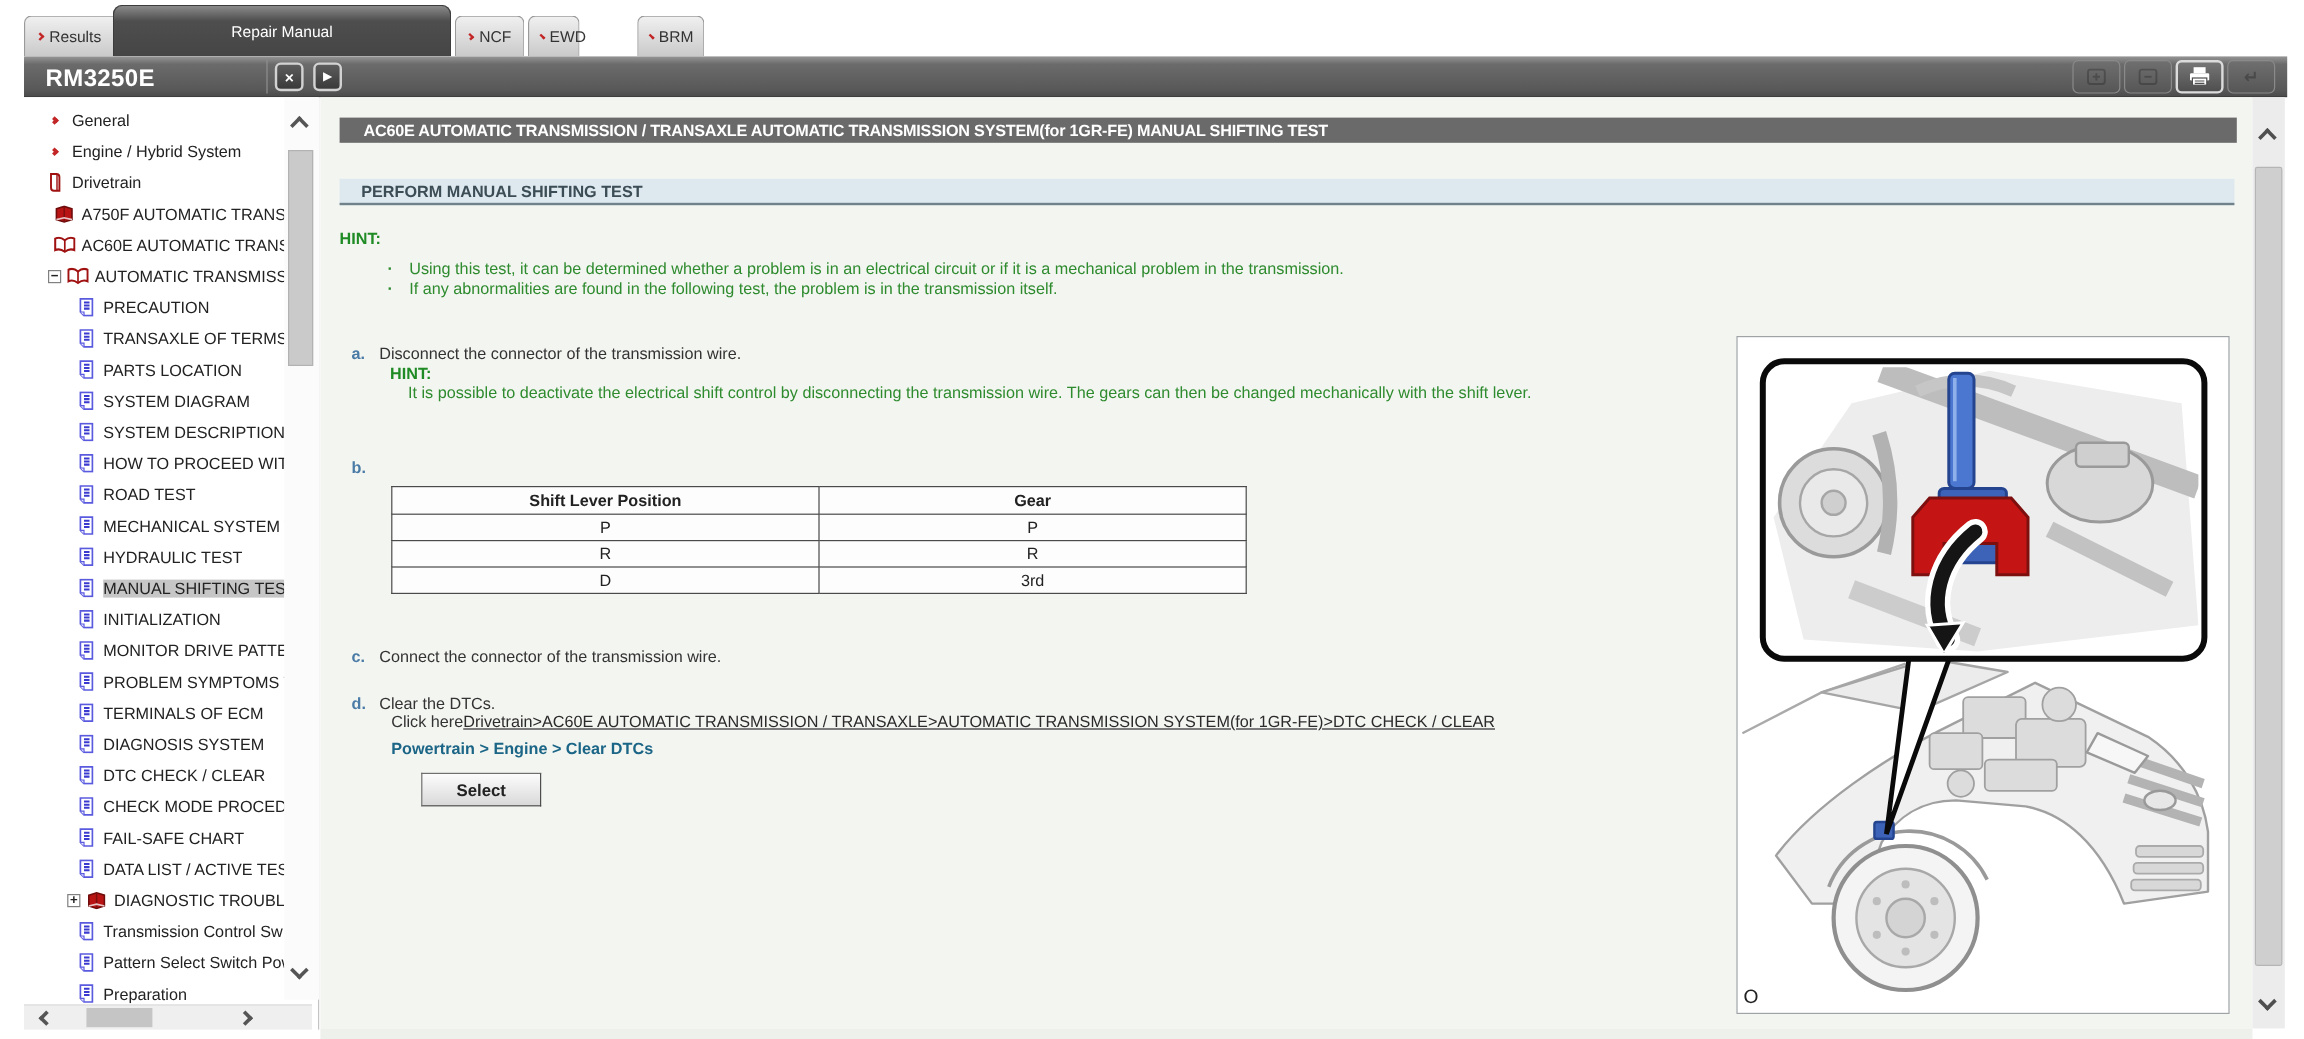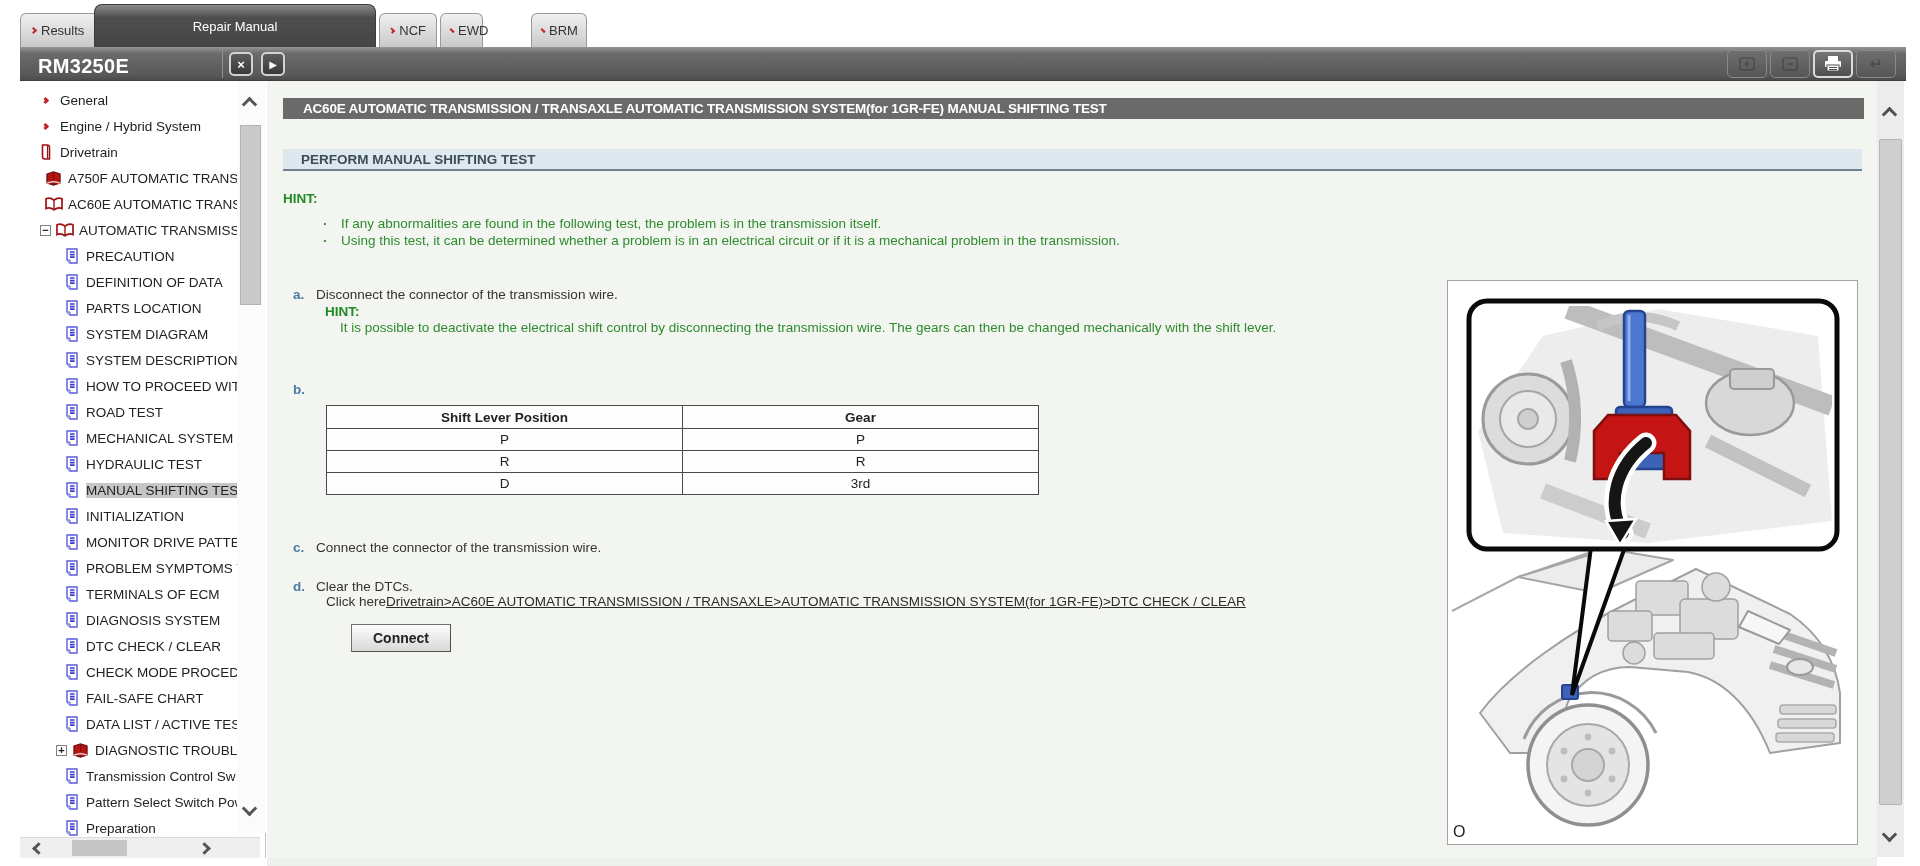--- a/index.html
+++ b/index.html
@@ -224,21 +224,21 @@
           <span class="tree-label">PRECAUTION</span>
         </div>
         <div class="tree-item" style="padding-left: 42px;">
           <span class="tree-ico">
             <svg width="14" height="16" viewBox="0 0 14 16">
               <path d="M2 1 H12 V15 H5 L2 12 Z" fill="#fff" stroke="#5a5adf" stroke-width="1.4"></path>
               <path d="M2 12 H5 V15" fill="#e8e8ff" stroke="#5a5adf" stroke-width="1"></path>
               <path d="M5 4 h4.6 M5 6.6 h4.6 M5 9.2 h4.6" stroke="#3a3ad0" stroke-width="1.7"></path>
             </svg>
           </span>
-          <span class="tree-label">DEFINITION OF DATA</span>
+          <span class="tree-label">TRANSAXLE OF TERMS</span>
         </div>
         <div class="tree-item" style="padding-left: 42px;">
           <span class="tree-ico">
             <svg width="14" height="16" viewBox="0 0 14 16">
               <path d="M2 1 H12 V15 H5 L2 12 Z" fill="#fff" stroke="#5a5adf" stroke-width="1.4"></path>
               <path d="M2 12 H5 V15" fill="#e8e8ff" stroke="#5a5adf" stroke-width="1"></path>
               <path d="M5 4 h4.6 M5 6.6 h4.6 M5 9.2 h4.6" stroke="#3a3ad0" stroke-width="1.7"></path>
             </svg>
           </span>
           <span class="tree-label">PARTS LOCATION</span>
@@ -457,22 +457,22 @@
     </div>
   </div>
 
   <div class="main">
     <div class="doc-title">AC60E AUTOMATIC TRANSMISSION / TRANSAXLE  AUTOMATIC TRANSMISSION SYSTEM(for 1GR-FE)  MANUAL SHIFTING TEST</div>
     <div class="section-bar">PERFORM MANUAL SHIFTING TEST</div>
 
     <div class="text-col">
       <div class="hint-label">HINT:</div>
       <ul class="hint-list">
+        <li>Using this test, it can be determined whether a problem is in an electrical circuit or if it is a mechanical problem in the transmission.</li>
         <li>If any abnormalities are found in the following test, the problem is in the transmission itself.</li>
-        <li>Using this test, it can be determined whether a problem is in an electrical circuit or if it is a mechanical problem in the transmission.</li>
       </ul>
 
       <div class="step step-a">
         <span class="step-letter">a.</span>
         <span class="step-body">Disconnect the connector of the transmission wire.</span>
       </div>
       <div class="step-hint-label">HINT:</div>
       <div class="step-hint-text">It is possible to deactivate the electrical shift control by disconnecting the transmission wire. The gears can then be changed mechanically with the shift lever.</div>
 
       <div class="step step-b">
@@ -504,21 +504,22 @@
       <div class="step step-c">
         <span class="step-letter">c.</span>
         <span class="step-body">Connect the connector of the transmission wire.</span>
       </div>
 
       <div class="step step-d">
         <span class="step-letter">d.</span>
         <span class="step-body">Clear the DTCs.</span>
       </div>
       <div class="click-line"><span>Click here</span><a class="doc-link">Drivetrain&gt;AC60E AUTOMATIC TRANSMISSION / TRANSAXLE&gt;AUTOMATIC TRANSMISSION SYSTEM(for 1GR-FE)&gt;DTC CHECK / CLEAR</a></div>
-      <button class="execute-btn">Connect</button>
+      <div class="path-line">Powertrain &gt; Engine &gt; Clear DTCs</div>
+      <button class="execute-btn">Select</button>
     </div>
 
     <div class="figure">
       <svg width="409" height="563" viewBox="0 0 409 563">
 
         <g stroke-linejoin="round">
           <path d="M4 330 L70 296 L140 272" fill="none" stroke="#aaa" stroke-width="2"></path>
           <path d="M70 296 L160 268 L225 279 L150 312 Z" fill="#ececec" stroke="#a5a5a5" stroke-width="2"></path>
           <path d="M248 288 L342 333 C372 353 388 382 392 412 L392 462 L322 472 C302 422 272 397 240 391 L182 386 C152 386 132 401 120 421 L102 472 L62 472 L32 432 C62 392 122 350 184 320 Z" fill="#f0f0f0" stroke="#a0a0a0" stroke-width="2"></path>
 

